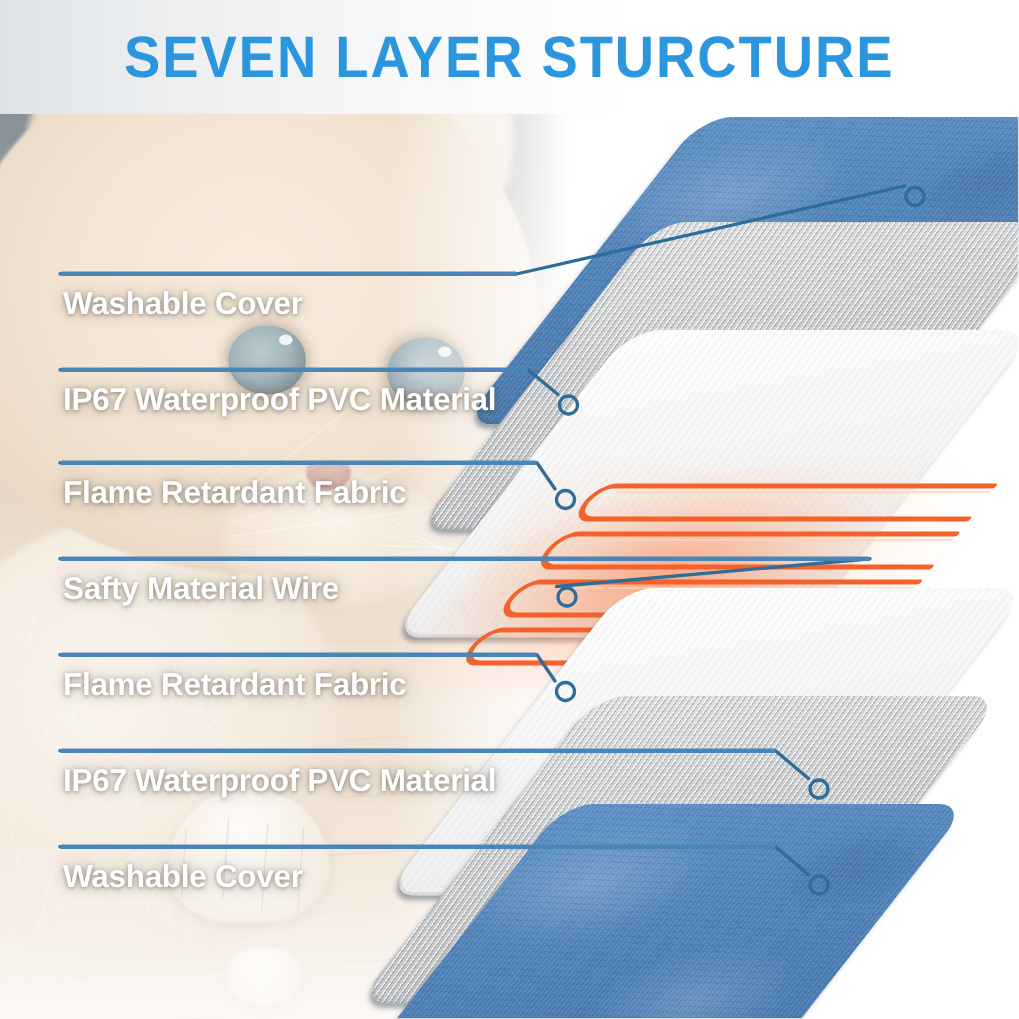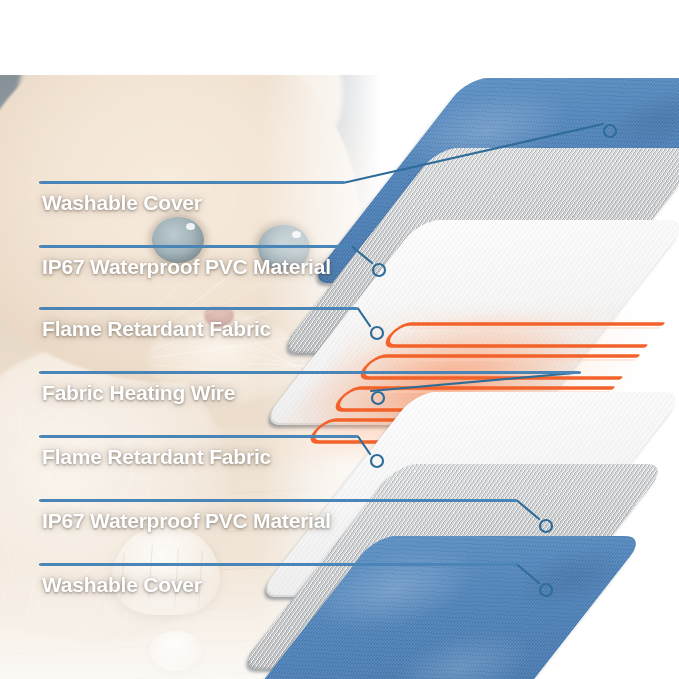--- a/index.html
+++ b/index.html
@@ -335,24 +335,28 @@
         <circle cx="546" cy="590" r="6" fill="none" stroke="#2f6d99" stroke-width="2.2"></circle>
       </svg>
     <div id="labelwrap">
         <div class="cl-rule" style="top: 181px; width: 305px; background: rgb(74, 133, 184);"></div>
         <div class="cl-text" style="top: 190px; color: rgb(255, 255, 255);">Washable Cover</div>
         <div class="cl-rule" style="top: 245px; width: 312px; background: rgb(74, 133, 184);"></div>
         <div class="cl-text" style="top: 254px; color: rgb(255, 255, 255);">IP67 Waterproof PVC Material</div>
         <div class="cl-rule" style="top: 307px; width: 318px; background: rgb(74, 133, 184);"></div>
         <div class="cl-text" style="top: 316px; color: rgb(255, 255, 255);">Flame Retardant Fabric</div>
         <div class="cl-rule" style="top: 371px; width: 540px; background: rgb(74, 133, 184);"></div>
-        <div class="cl-text" style="top: 380px; color: rgb(255, 255, 255);">Fabric Heating Wire</div>
+        <div class="cl-text" style="top: 380px; color: rgb(255, 255, 255);">Safty Material Wire</div>
         <div class="cl-rule" style="top: 435px; width: 318px; background: rgb(74, 133, 184);"></div>
         <div class="cl-text" style="top: 444px; color: rgb(255, 255, 255);">Flame Retardant Fabric</div>
         <div class="cl-rule" style="top: 499px; width: 477px; background: rgb(74, 133, 184);"></div>
         <div class="cl-text" style="top: 508px; color: rgb(255, 255, 255);">IP67 Waterproof PVC Material</div>
         <div class="cl-rule" style="top: 563px; width: 477px; background: rgb(74, 133, 184);"></div>
         <div class="cl-text" style="top: 572px; color: rgb(255, 255, 255);">Washable Cover</div>
       </div>
   </div>
 
+  <div id="titlebar">
+    <div class="tbg"></div>
+    <div id="title" style="color: rgb(43, 150, 221);">SEVEN LAYER STURCTURE</div>
+  </div>
 
 </div>
 
 </body></html>

